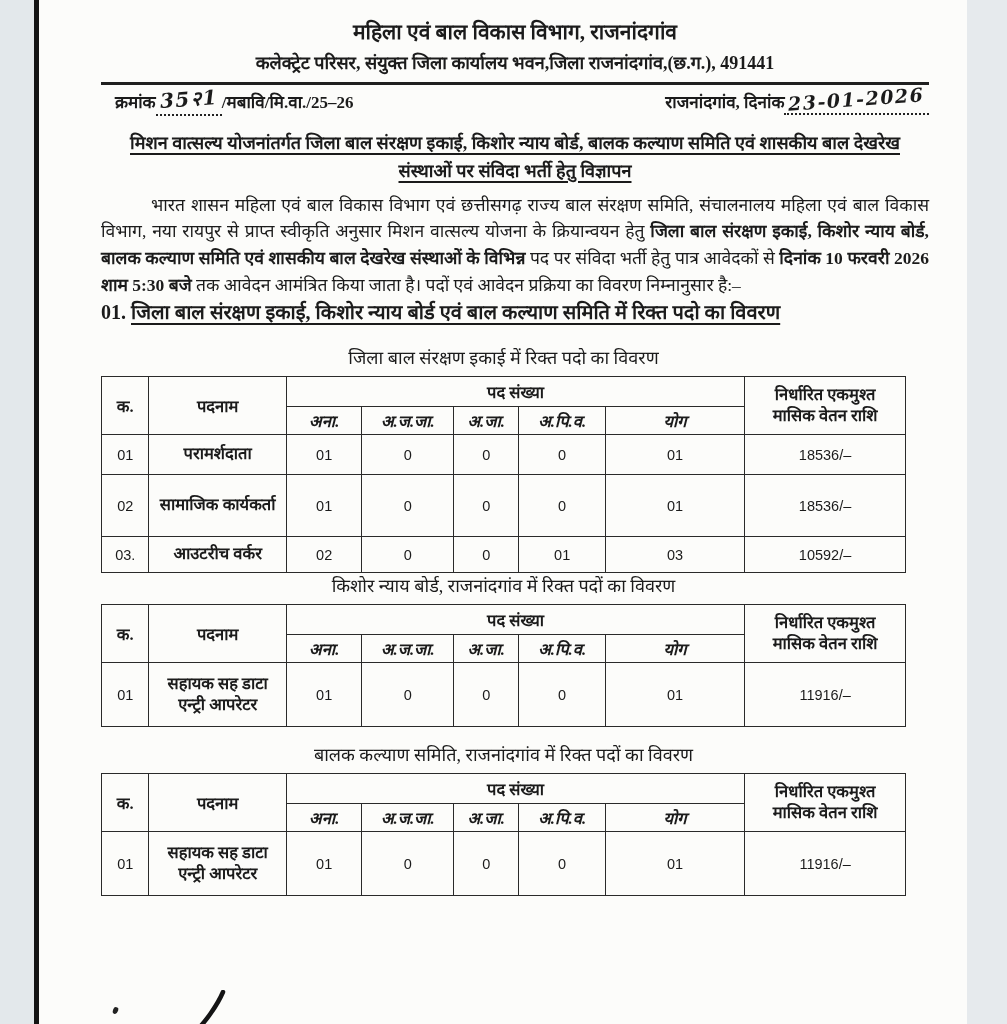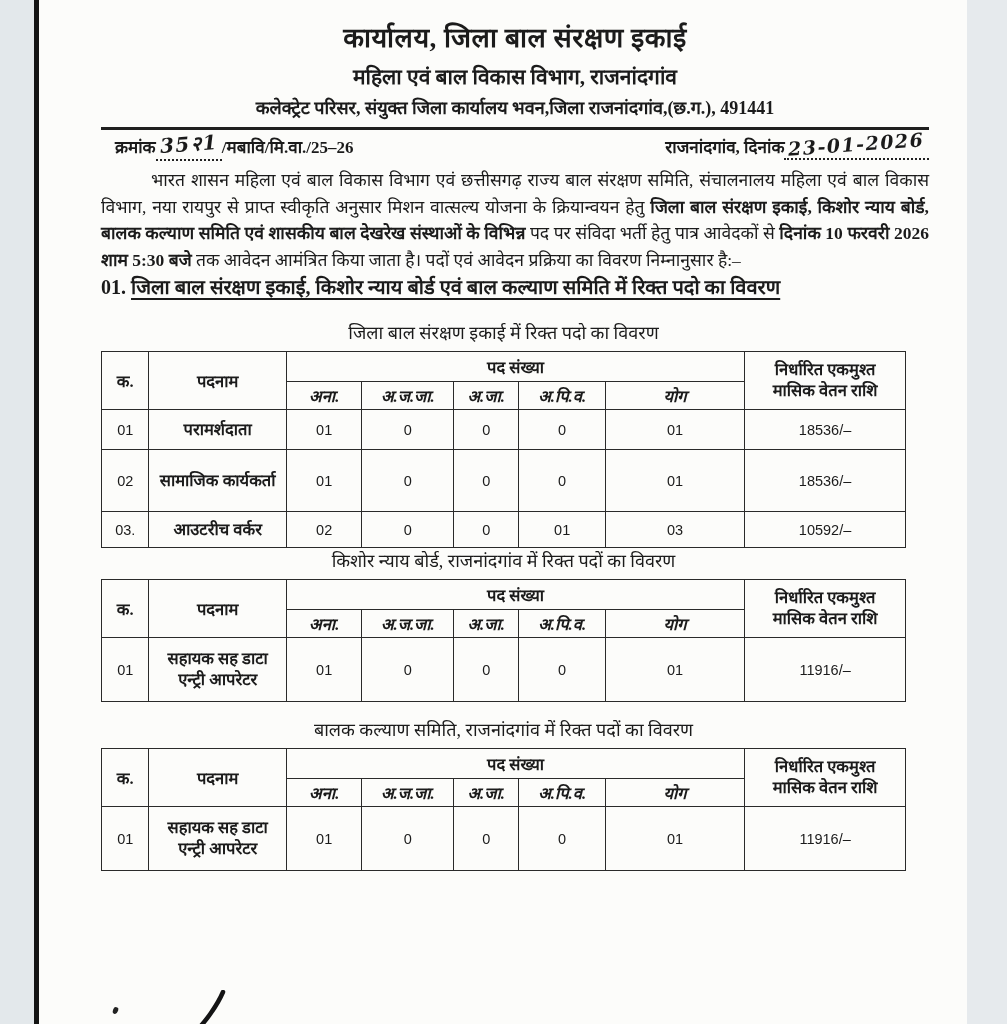--- a/index.html
+++ b/index.html
@@ -81,36 +81,36 @@
 <body>
 
 <div class="scan">
   <div class="edge-left-strip"></div>
   <div class="edge-dark-line"></div>
 
   <div class="page">
     <div class="content">
 
       <div class="hdr">
-        <div class="hdr-l1">कार्यालय, जिला बाल संरक्षण इकाई</div>
         <div class="hdr-l2">महिला एवं बाल विकास विभाग, राजनांदगांव</div>
         <div class="hdr-l3">कलेक्ट्रेट परिसर, संयुक्त जिला कार्यालय भवन,जिला राजनांदगांव,(छ.ग.), 491441</div>
       </div>
       <hr class="rule">
 
       <div class="refline">
         <span>
           <span>क्रमांक</span><span class="hand-wrap"><span class="handwritten">35२1</span></span><span>/मबावि/मि.वा./25–26</span>
         </span>
         <span>
           <span>राजनांदगांव, दिनांक</span><span class="hand-wrap"><span class="handwritten date-hand">23-01-2026</span></span>
         </span>
       </div>
 
 
+      <div class="subject">मिशन वात्सल्य योजनांतर्गत जिला बाल संरक्षण इकाई, किशोर न्याय बोर्ड, बालक कल्याण समिति एवं शासकीय बाल देखरेख संस्थाओं पर संविदा भर्ती हेतु विज्ञापन</div>
 
       <p class="para"><span>भारत शासन महिला एवं बाल विकास विभाग एवं छत्तीसगढ़ राज्य बाल संरक्षण समिति, संचालनालय महिला एवं बाल विकास विभाग, नया रायपुर से प्राप्त स्वीकृति अनुसार मिशन वात्सल्य योजना के क्रियान्वयन हेतु </span><b>जिला बाल संरक्षण इकाई, किशोर न्याय बोर्ड, बालक कल्याण समिति एवं शासकीय बाल देखरेख संस्थाओं के विभिन्न </b><span>पद पर संविदा भर्ती हेतु पात्र आवेदकों से </span><b>दिनांक 10 फरवरी 2026 शाम 5:30 बजे </b><span>तक आवेदन आमंत्रित किया जाता है। पदों एवं आवेदन प्रक्रिया का विवरण निम्नानुसार है:–</span></p>
 
       <div class="sec-heading">
         <span>01.</span>
         <span class="sec-title">जिला बाल संरक्षण इकाई, किशोर न्याय बोर्ड एवं बाल कल्याण समिति में रिक्त पदो का विवरण</span>
       </div>
 
       <div class="tbl-caption cap1">जिला बाल संरक्षण इकाई में रिक्त पदो का विवरण</div>
       <table class="vtable">

